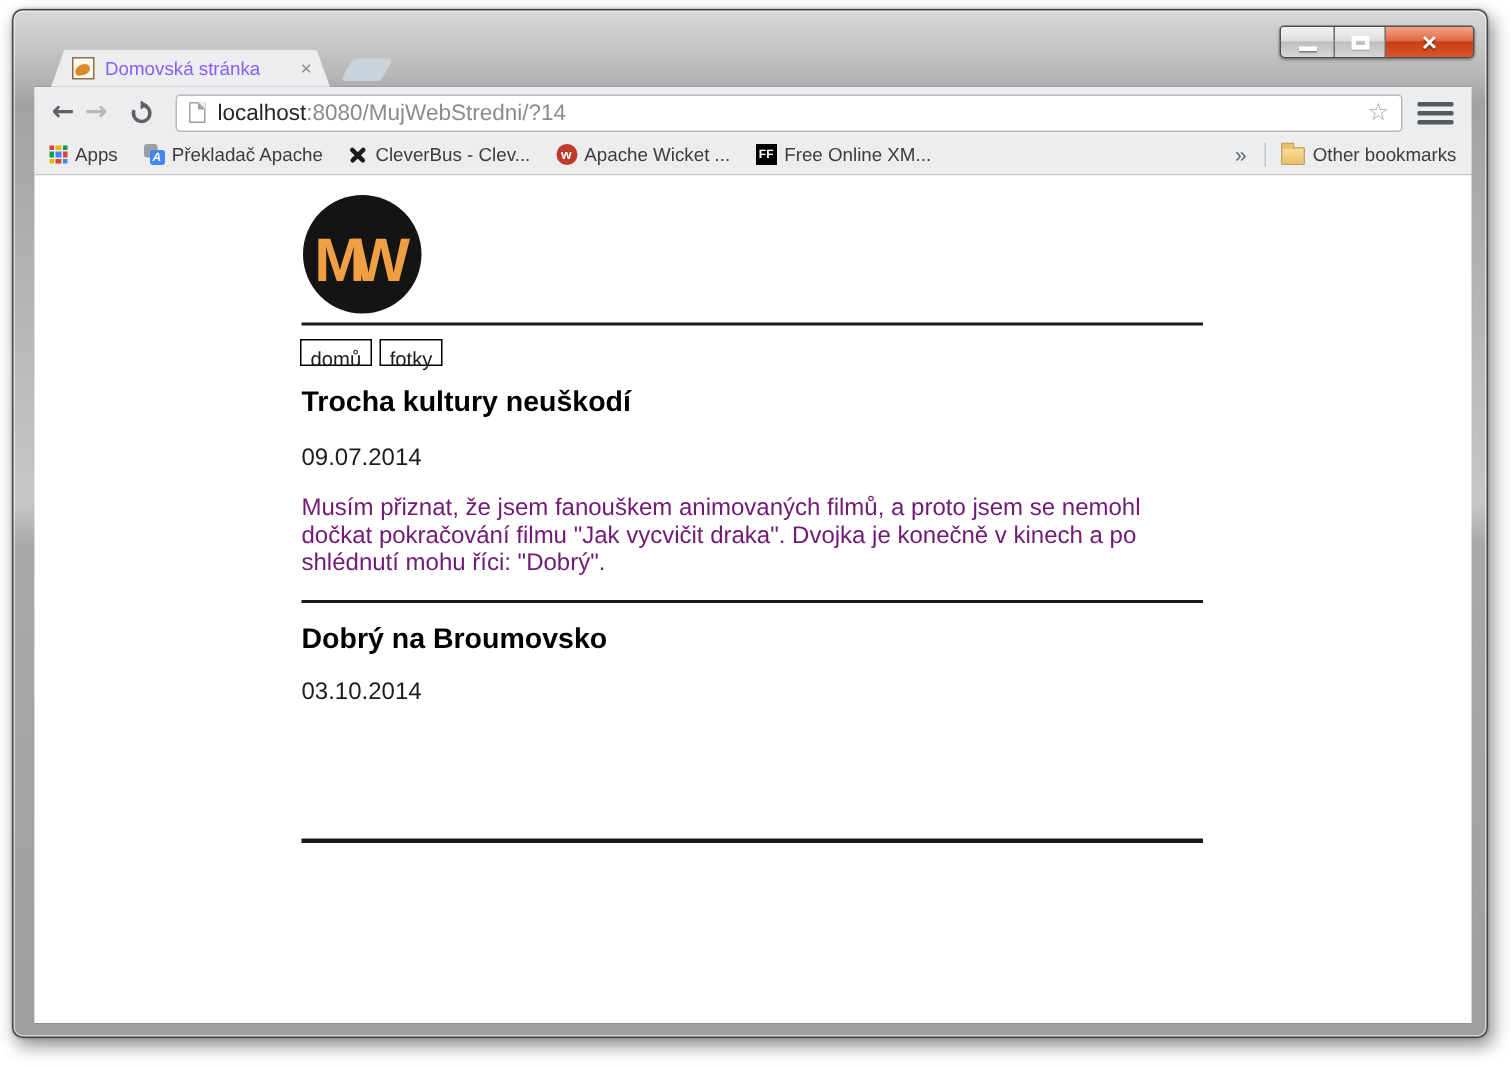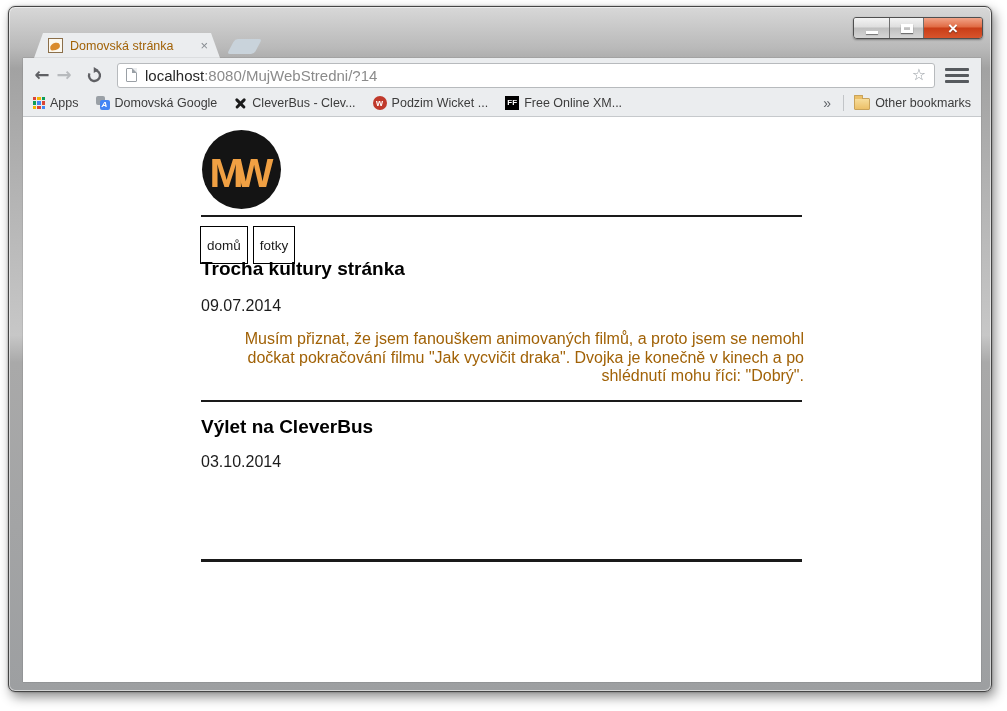--- a/index.html
+++ b/index.html
@@ -33,21 +33,21 @@
     text-shadow:0 1px 1px rgba(0,0,0,.45); }
 
   .tab { position:absolute; left:25px; bottom:0; width:186px; height:25px;
     background:#ebedef;
     clip-path:polygon(9px 0, 177px 0, 186px 100%, 0 100%);
     display:flex; align-items:center; padding:0 12px 0 14px; }
   .tab-favicon { width:15px; height:15px; border:1px solid #8b6f4a; background:#fcf8ef;
     position:relative; flex:none; }
   .tab-favicon .blob { position:absolute; left:1px; bottom:2px; width:10px; height:7px;
     background:#d98a2b; border-radius:60% 40% 50% 30%; transform:rotate(-12deg); }
-  .tab-title { font-size:12.5px; color:#a16207; margin-left:7px; white-space:nowrap;
+  .tab-title { font-size:12.5px; color:#8b5cf6; margin-left:7px; white-space:nowrap;
     overflow:hidden; flex:1; }
   .tab-close { font-size:13px; color:#878c91; margin-left:6px; line-height:1; }
   .newtab-btn { position:absolute; left:222px; bottom:4px; width:27px; height:15px;
     background:#c9d3db; border-radius:3px; transform:skewX(-28deg); }
 
   
   .client { position:absolute; left:14px; right:10px; top:51px; bottom:9px;
     background:#fff; display:flex; flex-direction:column; overflow:hidden;
     box-shadow:0 0 1px rgba(0,0,0,.4); }
 
@@ -117,29 +117,29 @@
     border-radius:50%; background:#141414; display:flex; align-items:center;
     justify-content:center; padding-top:7px; }
   .logo span { font-size:41px; font-weight:bold; color:#f0a043; line-height:1; }
   .logo .w { margin-left:-9px; }
   .rule { position:absolute; left:178px; width:601px; background:#1a1a1a; }
   .rule.r1 { top:98px; height:2px; }
   .rule.r2 { top:283px; height:2px; }
   .rule.r3 { top:442px; height:3px; }
   .nav-buttons { position:absolute; left:177px; top:109px; display:flex; gap:5px; }
   .nav-buttons button { font-family:"Liberation Sans", sans-serif; font-size:13.5px;
-    color:#1c1c1c; background:#fff; border:1px solid #000; padding:0 6px; height:38px;
+    color:#1c1c1c; background:#fff; border:1px solid #000; padding:0 6px; height:18px;
     line-height:25px; cursor:pointer; }
   .post-title { position:absolute; left:178px; font-size:19px; font-weight:bold;
     color:#000; line-height:22px; }
   .post-title.t1 { top:141px; } .post-title.t2 { top:299px; }
   .post-date { position:absolute; left:178px; font-size:16px; color:#1c1c1c; }
   .post-date.d1 { top:180px; } .post-date.d2 { top:336px; }
   .post-body { position:absolute; left:178px; width:603px; font-size:16px;
-    line-height:18.6px; color:#a16207;text-align:right; }
+    line-height:18.6px; color:#701a75; }
   .post-body.b1 { top:213px; } .post-body.b2 { top:370px; }
 </style>
 </head>
 <body>
 
 <div class="window">
 
   <div class="titlebar">
 
     <div class="win-controls">
@@ -200,32 +200,32 @@
             <i></i>
             <i></i>
           </span>
         <span class="lbl">Apps</span>
       </div>
       <div class="bm-item">
         <span class="translate-icon">
           <i class="gr"></i>
             <i class="bl">A</i>
         </span>
-        <span class="lbl">Domovská Google</span>
+        <span class="lbl">Překladač Apache</span>
       </div>
       <div class="bm-item">
         <span class="scissors-icon">
             <i></i>
             <i></i>
           </span>
         <span class="lbl">CleverBus - Clev...</span>
       </div>
       <div class="bm-item">
         <span class="wicket-icon">w</span>
-        <span class="lbl">Podzim Wicket ...</span>
+        <span class="lbl">Apache Wicket ...</span>
       </div>
       <div class="bm-item">
         <span class="ff-icon">FF</span>
         <span class="lbl">Free Online XM...</span>
       </div>
       <div class="bm-spacer"></div>
       <span class="overflow-chevron">»</span>
       <span class="bm-divider"></span>
       <div class="bm-item" style="margin-right:0;">
         <span class="folder-icon"></span>
@@ -240,26 +240,26 @@
         <span class="w">W</span>
       </div>
 
       <div class="rule r1"></div>
 
       <div class="nav-buttons">
         <button>domů</button>
         <button>fotky</button>
       </div>
 
-      <div class="post-title t1">Trocha kultury stránka</div>
+      <div class="post-title t1">Trocha kultury neuškodí</div>
       <div class="post-date d1">09.07.2014</div>
       <div class="post-body b1">Musím přiznat, že jsem fanouškem animovaných filmů, a proto jsem se nemohl dočkat pokračování filmu "Jak vycvičit draka". Dvojka je konečně v kinech a po shlédnutí mohu říci: "Dobrý".</div>
 
       <div class="rule r2"></div>
 
-      <div class="post-title t2">Výlet na CleverBus</div>
+      <div class="post-title t2">Dobrý na Broumovsko</div>
       <div class="post-date d2">03.10.2014</div>
 
       <div class="rule r3"></div>
 
     </div>
   </div>
 </div>
 
 </body></html>

